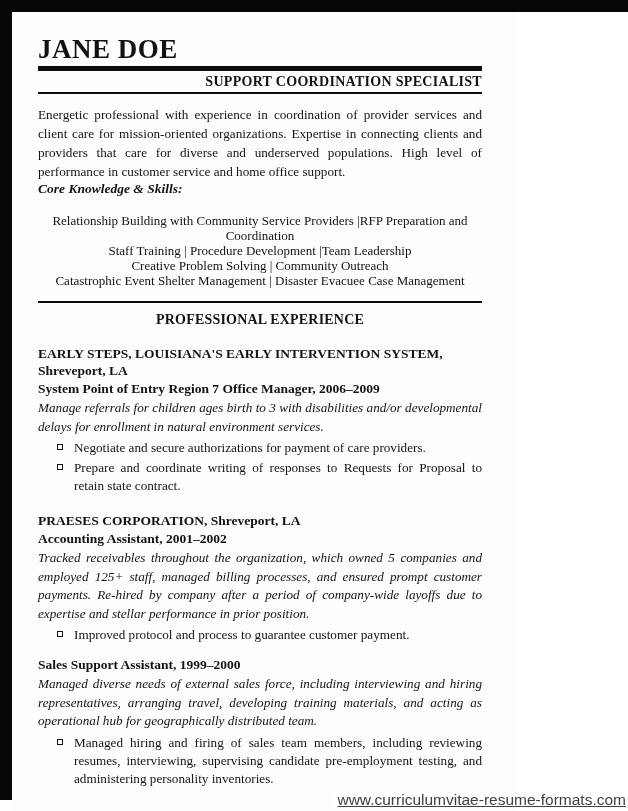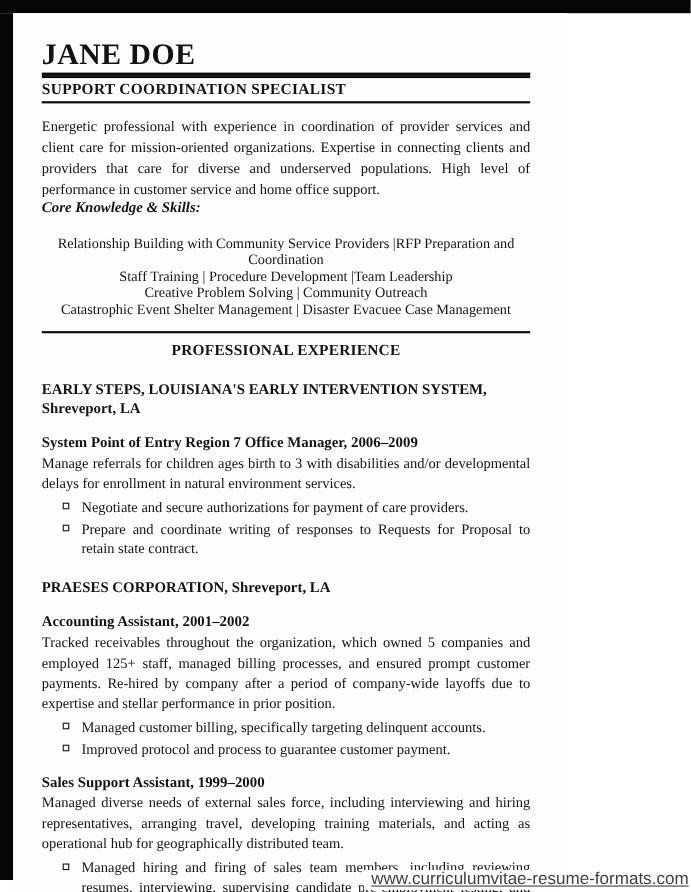--- a/index.html
+++ b/index.html
@@ -35,21 +35,21 @@
   .rule { border-top: 2px solid #0c0c0c; }
   .contact {
     text-align: right;
     font-weight: bold;
     font-size: 13.5px;
     line-height: 18px;
     margin-top: 6px;
     margin-bottom: 9px;
   }
   .doc-title {
-    text-align: left;
+    text-align: right;
     font-weight: bold;
     font-size: 14px;
     letter-spacing: 0.3px;
     line-height: 18px;
     margin: 2px 0 1px 0;
   }
   .summary {
     font-size: 13.2px;
     line-height: 19px;
     text-align: justify;
@@ -77,24 +77,25 @@
   .company {
     font-weight: bold;
     font-size: 13.5px;
     line-height: 17px;
     margin-top: 17px;
   }
   .role {
     font-weight: bold;
     font-size: 13.5px;
     line-height: 17px;
-    margin-top: 14px;
+    margin-top: 1px;
   }
   .role.sub { margin-top: 12px; }
   .job-summary {
+    font-style: italic;
     font-size: 13.2px;
     line-height: 18.5px;
     text-align: justify;
     margin-top: 2px;
   }
   .bullets { margin-top: 3px; }
   .bullet {
     display: flex;
     align-items: flex-start;
     margin-top: 2px;
@@ -168,24 +169,20 @@
     </div>
   </div>
 
   <div>
     <div class="company">PRAESES CORPORATION, Shreveport, LA</div>
     <div class="role">Accounting Assistant, 2001–2002</div>
     <p class="job-summary">Tracked receivables throughout the organization, which owned 5 companies and employed 125+ staff, managed billing processes, and ensured prompt customer payments. Re-hired by company after a period of company-wide layoffs due to expertise and stellar performance in prior position.</p>
     <div class="bullets">
       <div class="bullet">
         <span class="bullet-marker"></span>
-        <span class="bullet-text">Managed customer billing, specifically targeting delinquent accounts.</span>
-      </div>
-      <div class="bullet">
-        <span class="bullet-marker"></span>
         <span class="bullet-text">Improved protocol and process to guarantee customer payment.</span>
       </div>
     </div>
   </div>
 
   <div>
     <div class="role sub">Sales Support Assistant, 1999–2000</div>
     <p class="job-summary">Managed diverse needs of external sales force, including interviewing and hiring representatives, arranging travel, developing training materials, and acting as operational hub for geographically distributed team.</p>
     <div class="bullets">
       <div class="bullet">

